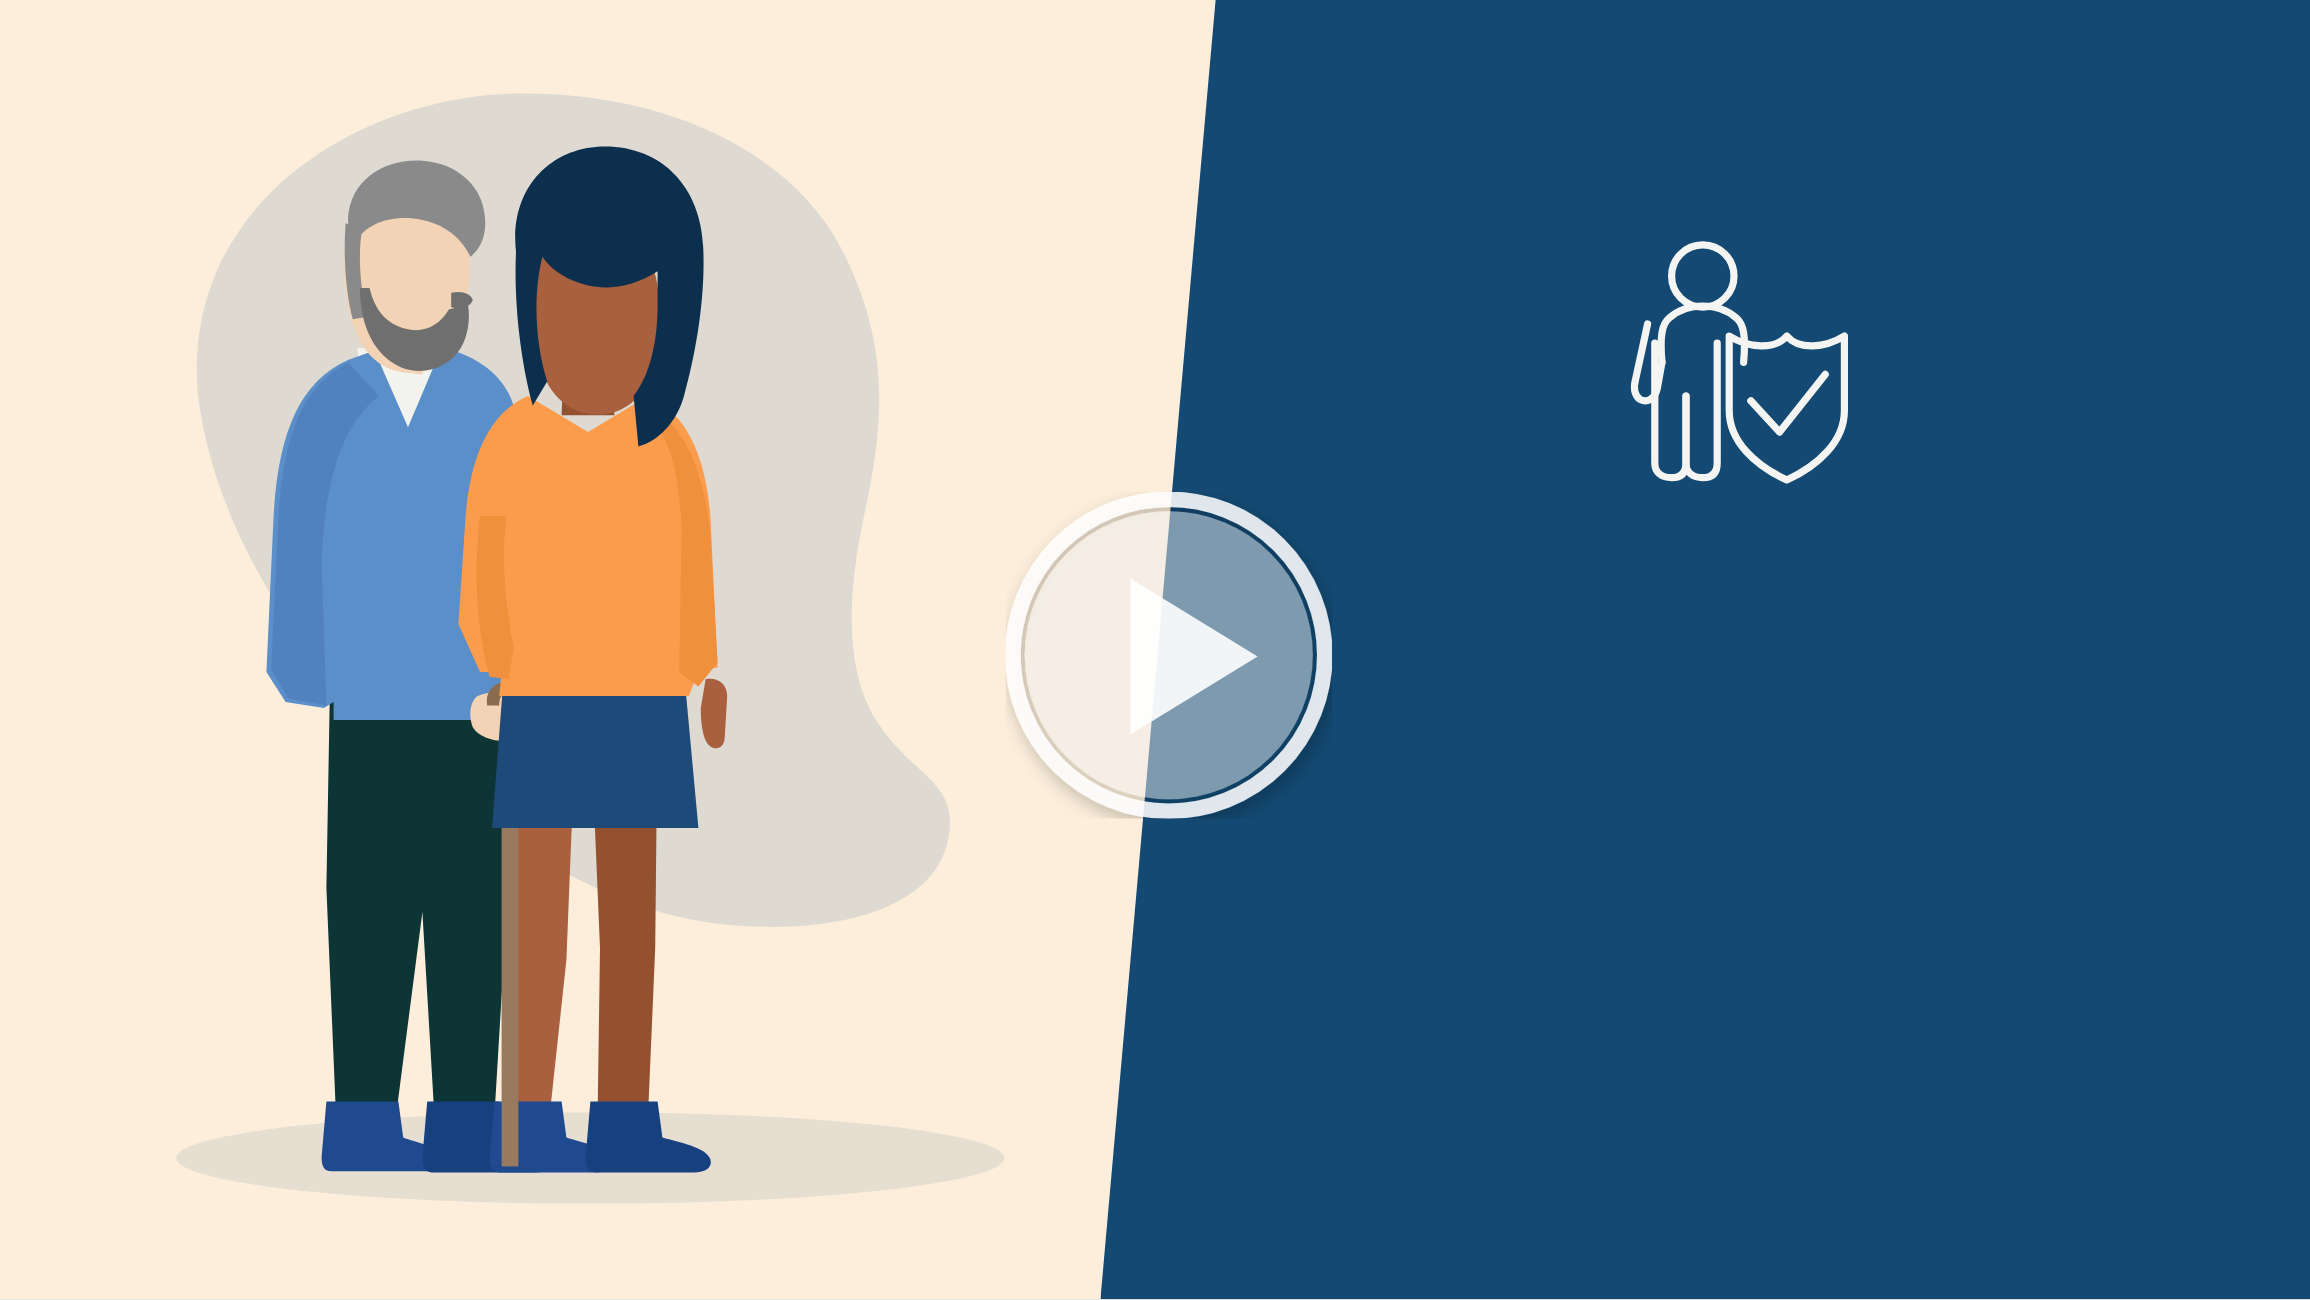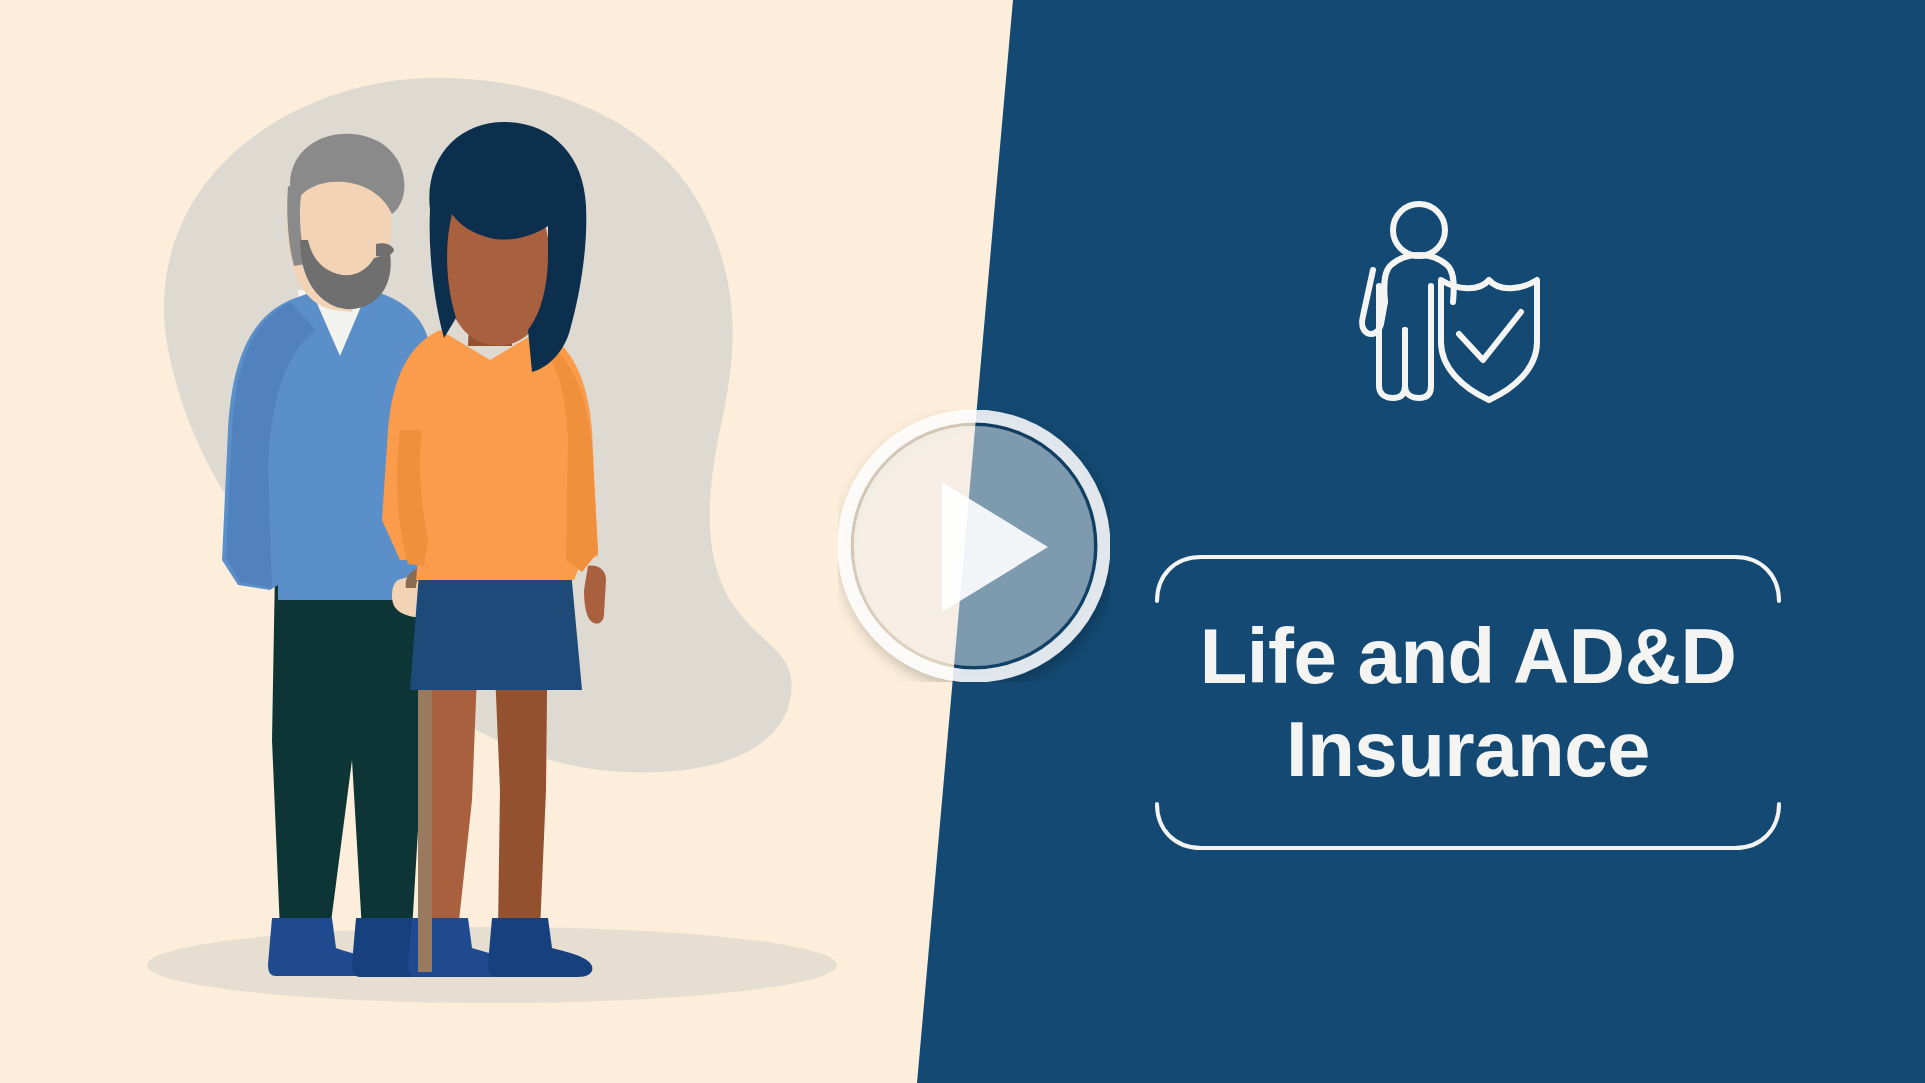--- a/index.html
+++ b/index.html
@@ -241,23 +241,15 @@
         <path d="M62 140 L62 196 C62 204 68 208 76 208 C84 208 88 204 88 196 L88 96"></path>
 
         <path d="M98 90 C114 100 136 102 146 90 C156 102 178 100 194 90
                  L194 152 C194 178 172 198 146 210
                  C120 198 98 178 98 152 Z"></path>
 
         <path d="M116 144 L140 170 L178 122"></path>
       </svg>
     </div>
 
-    <div class="title-frame">
-      <svg viewBox="0 0 630 315" preserveAspectRatio="none" xmlns="http://www.w3.org/2000/svg">
-        <path d="M4 56 C4 30 22 12 48 12 L582 12 C608 12 626 30 626 56" fill="none" stroke="#f4f5f2" stroke-width="4" stroke-linecap="round"></path>
-        <path d="M4 259 C4 285 22 303 48 303 L582 303 C608 303 626 285 626 259" fill="none" stroke="#f4f5f2" stroke-width="4" stroke-linecap="round"></path>
-      </svg>
-      <div class="title-text">Life and AD&amp;D
-Insurance</div>
-    </div>
 
   </div>
 </div>
 
 </body></html>

